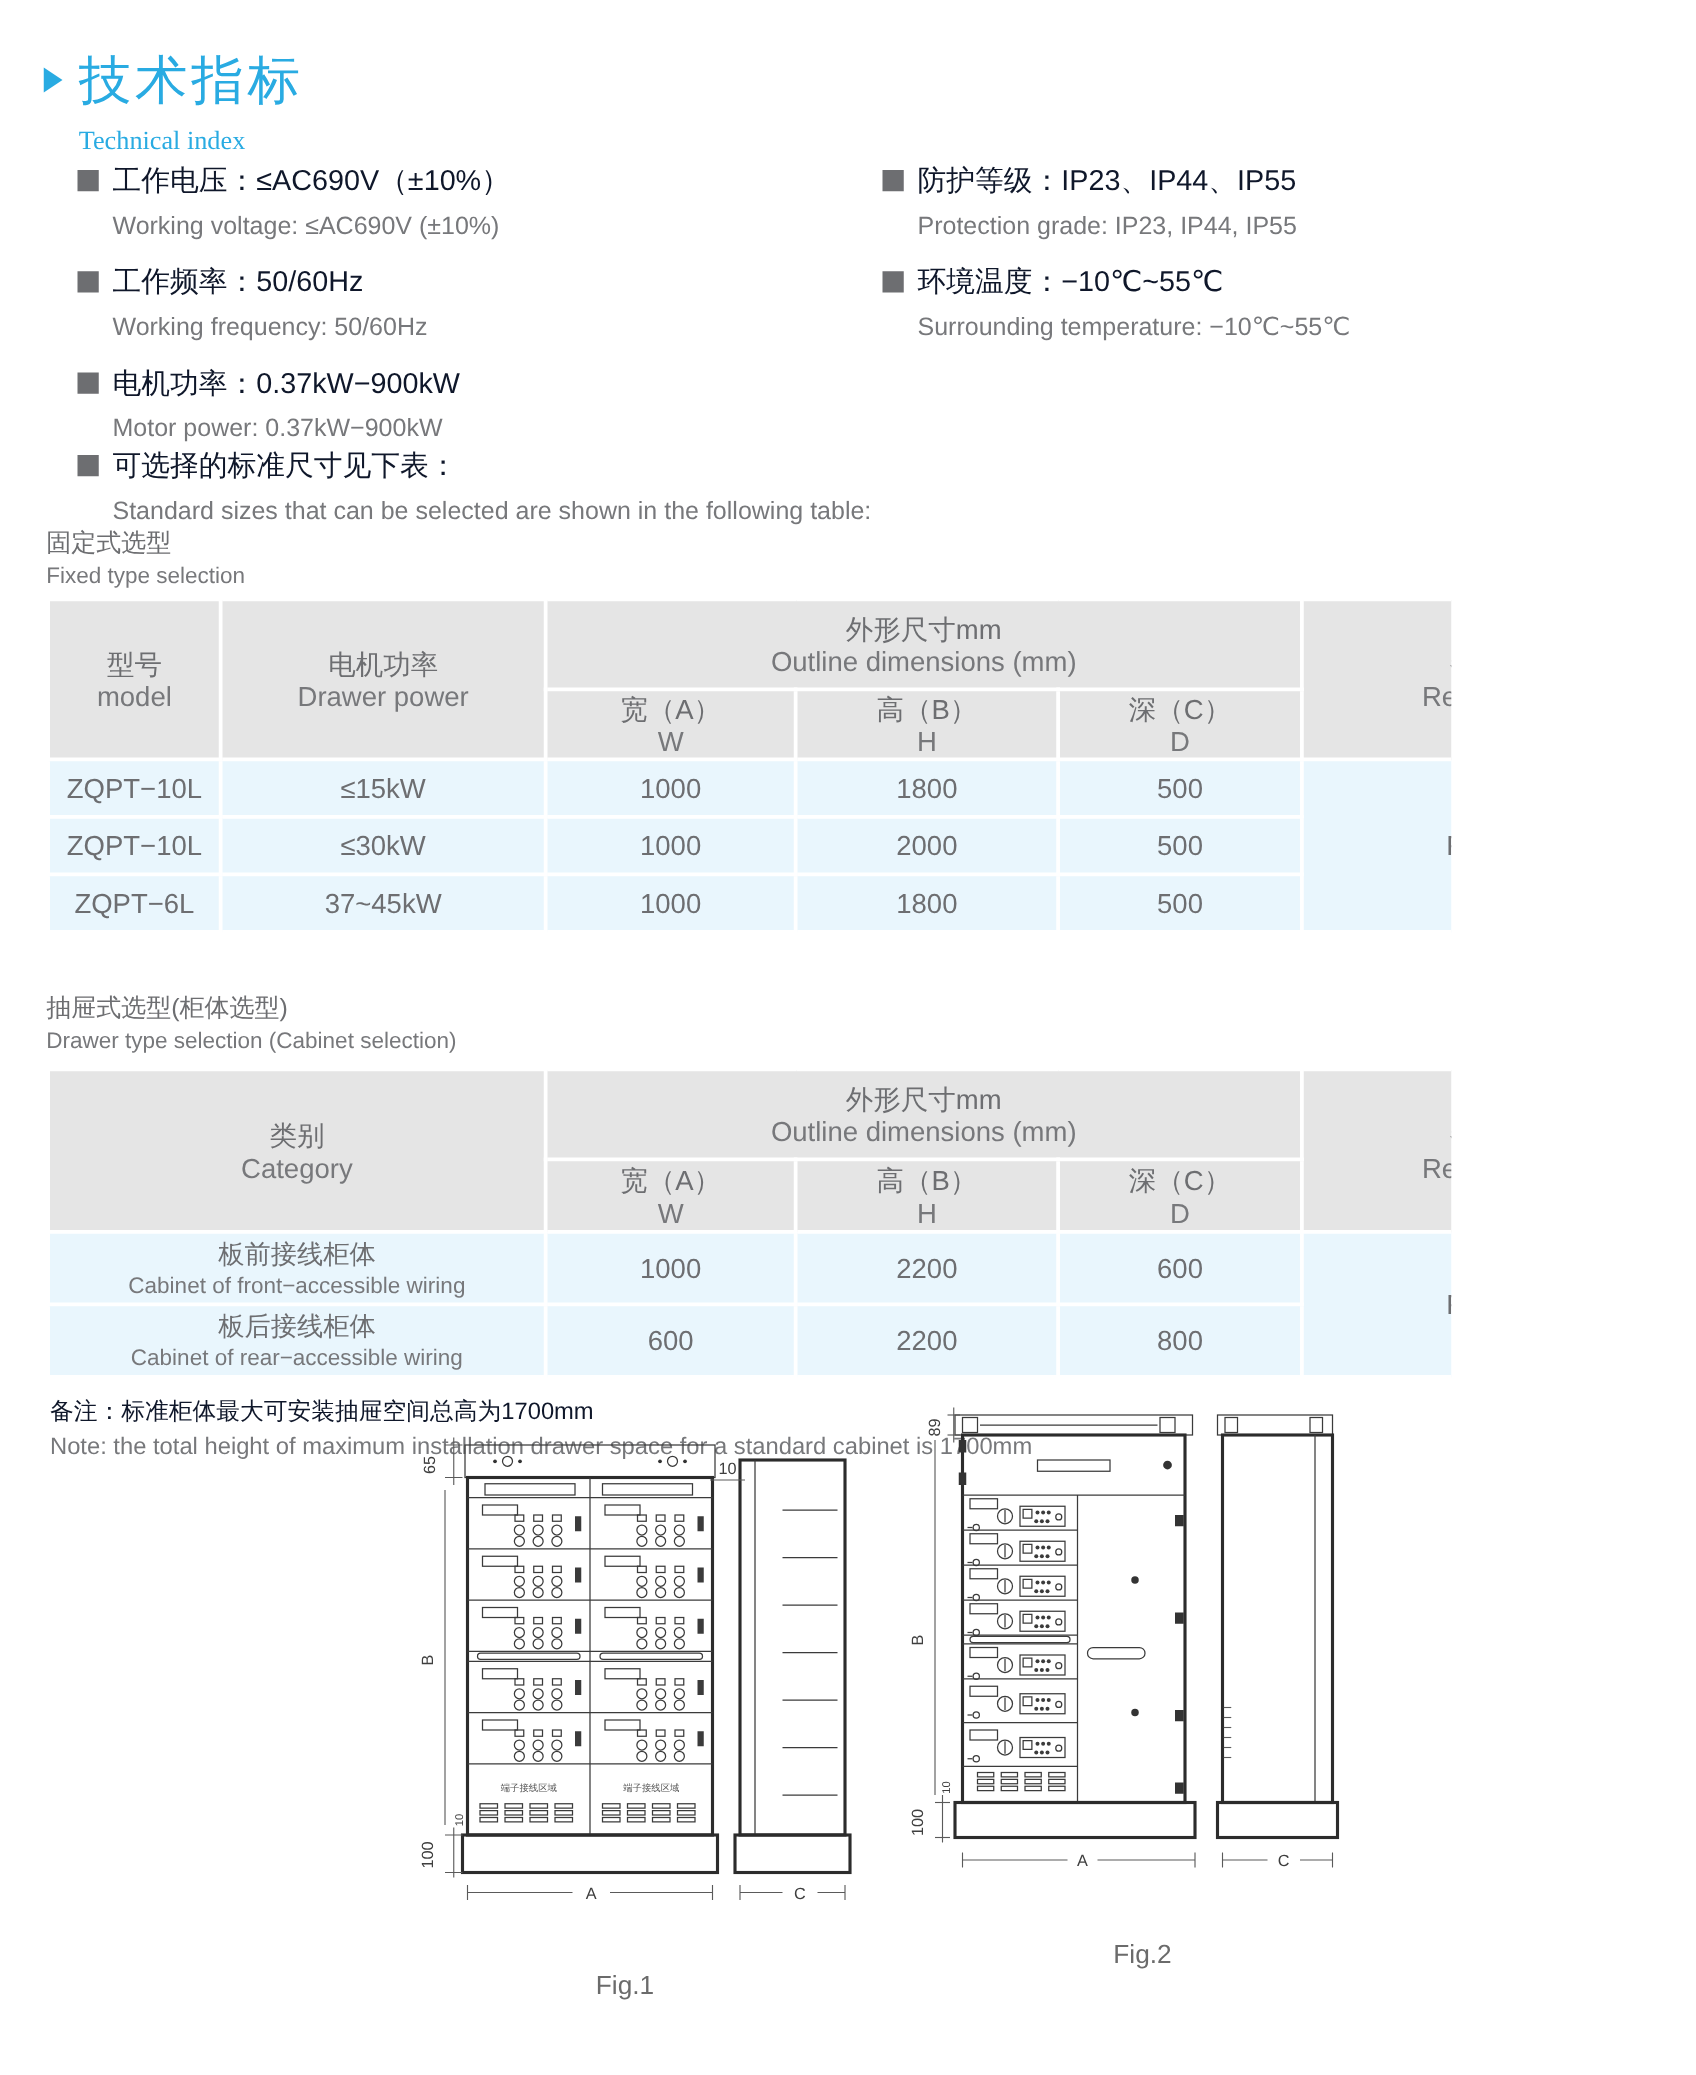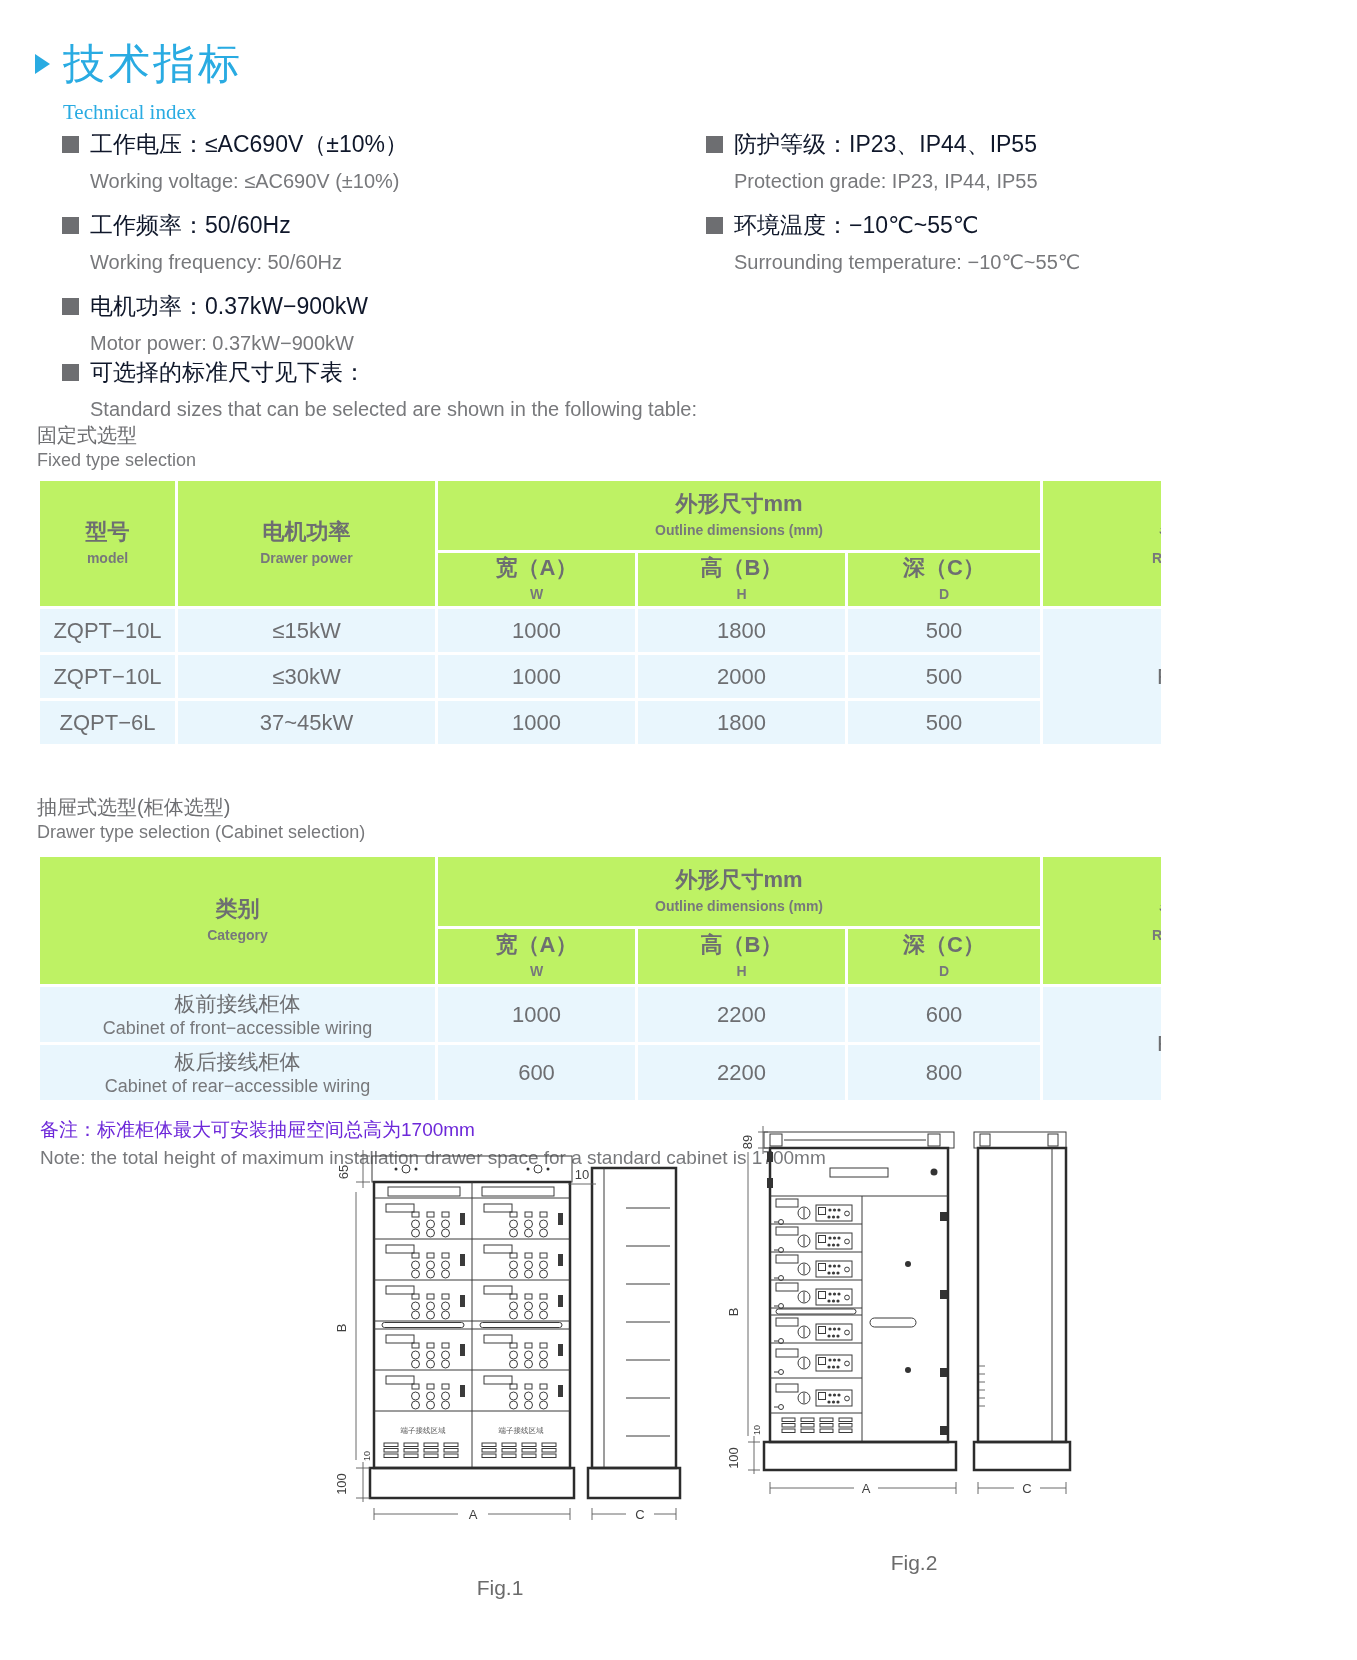--- a/index.html
+++ b/index.html
@@ -28,34 +28,34 @@
   .sec1{top:422px;}
   .sec2{top:794px;}
   .seclabel .zh{font-size:20px;line-height:26px;color:#6d6e71;}
   .seclabel .en{font-size:18px;line-height:24px;color:#77787b;}
 
   
   .tblwrap{position:absolute;left:37px;}
   .t1{top:478px;}
   .t2{top:854px;}
   table.spec-table{border-collapse:collapse;table-layout:fixed;width:1285px;}
-  .spec-table th{background:#bef264;font-weight:bold;}
+  .spec-table th{background:#e5e5e5;font-weight:normal;}
   .spec-table td{background:#e9f6fd;font-size:22px;}
   .spec-table th,.spec-table td{border:3px solid #fff;text-align:center;vertical-align:middle;color:#6d6e71;padding:0;}
   .spec-table .zh{font-size:22px;line-height:29px;}
-  .spec-table .en{font-size:14px;line-height:24px;color:#77787b;}
+  .spec-table .en{font-size:22px;line-height:24px;color:#77787b;}
   .spec-table td .zh{font-size:21px;line-height:27px;}
   .spec-table td .en{font-size:18px;line-height:23px;color:#77787b;}
   tr.h1{height:72px;} tr.h2{height:48px;}
   .t1 tr.brow{height:46px;} .t2 tr.brow{height:58px;}
   .t2 tr.h2{height:58px;}
 
   
   .note{position:absolute;left:40px;top:1116px;}
-  .note .zh{font-size:19px;line-height:28px;color:#6d28d9;}
+  .note .zh{font-size:19px;line-height:28px;color:#0f172a;}
   .note .en{font-size:19px;line-height:28px;color:#77787b;}
 
   
   .figsvg{position:absolute;}
   .ln{fill:none;stroke:#3b3b3b;stroke-width:1;}
   .ln2{fill:none;stroke:#2c2c2c;stroke-width:2.5;}
   .thin{stroke:#5a5a5a;stroke-width:0.9;fill:none;}
   .fillc{fill:#333;stroke:none;}
   .dim{font-size:13px;fill:#3f3f3f;text-anchor:middle;}
   .dimsm{font-size:9px;fill:#3f3f3f;text-anchor:middle;}

